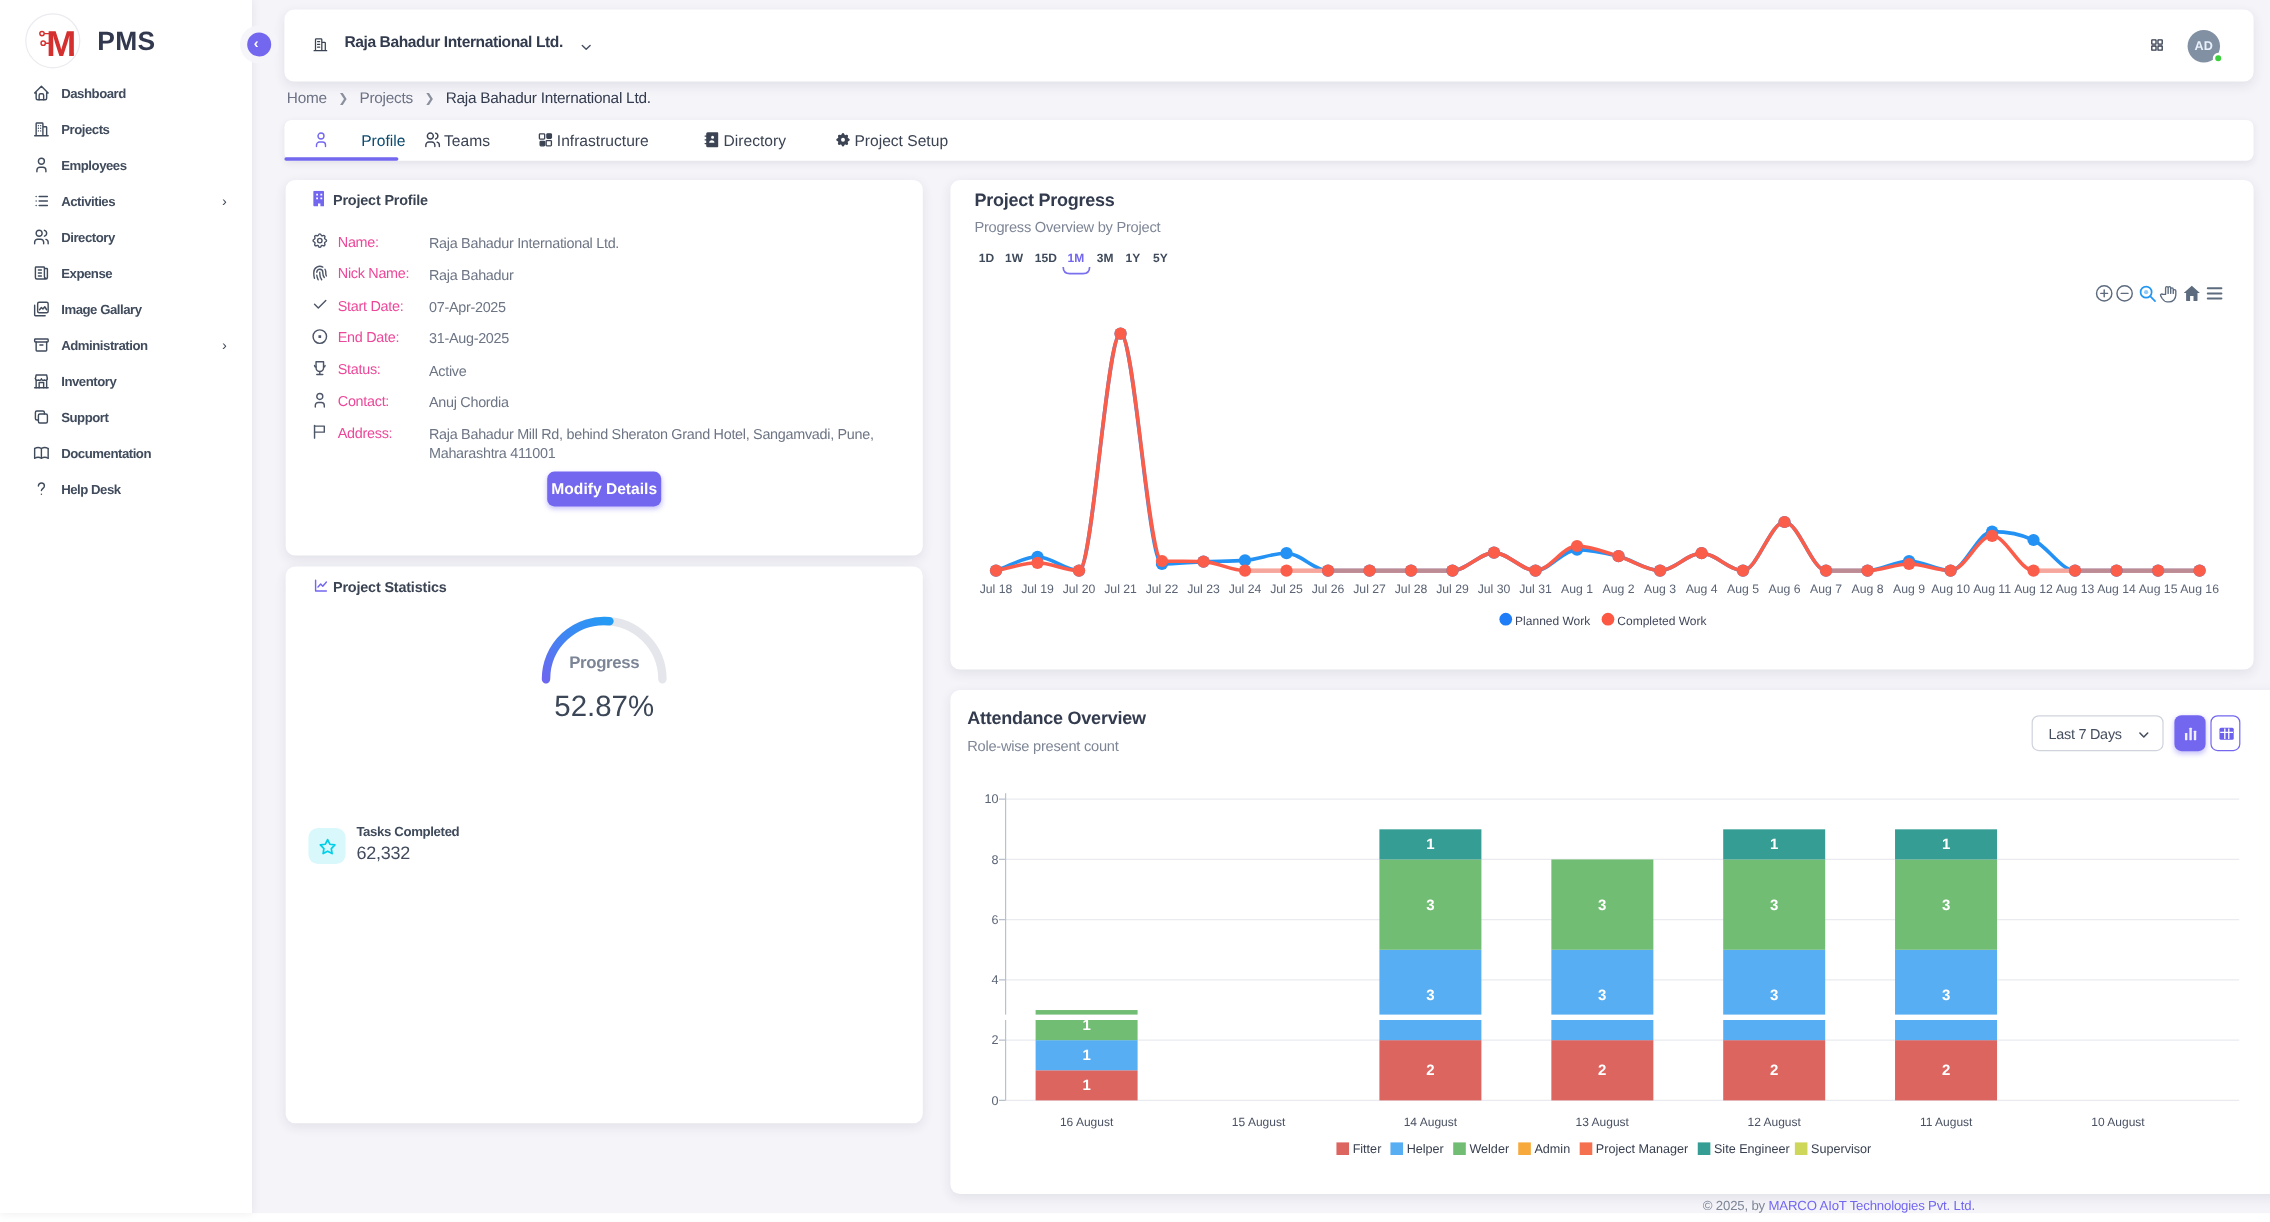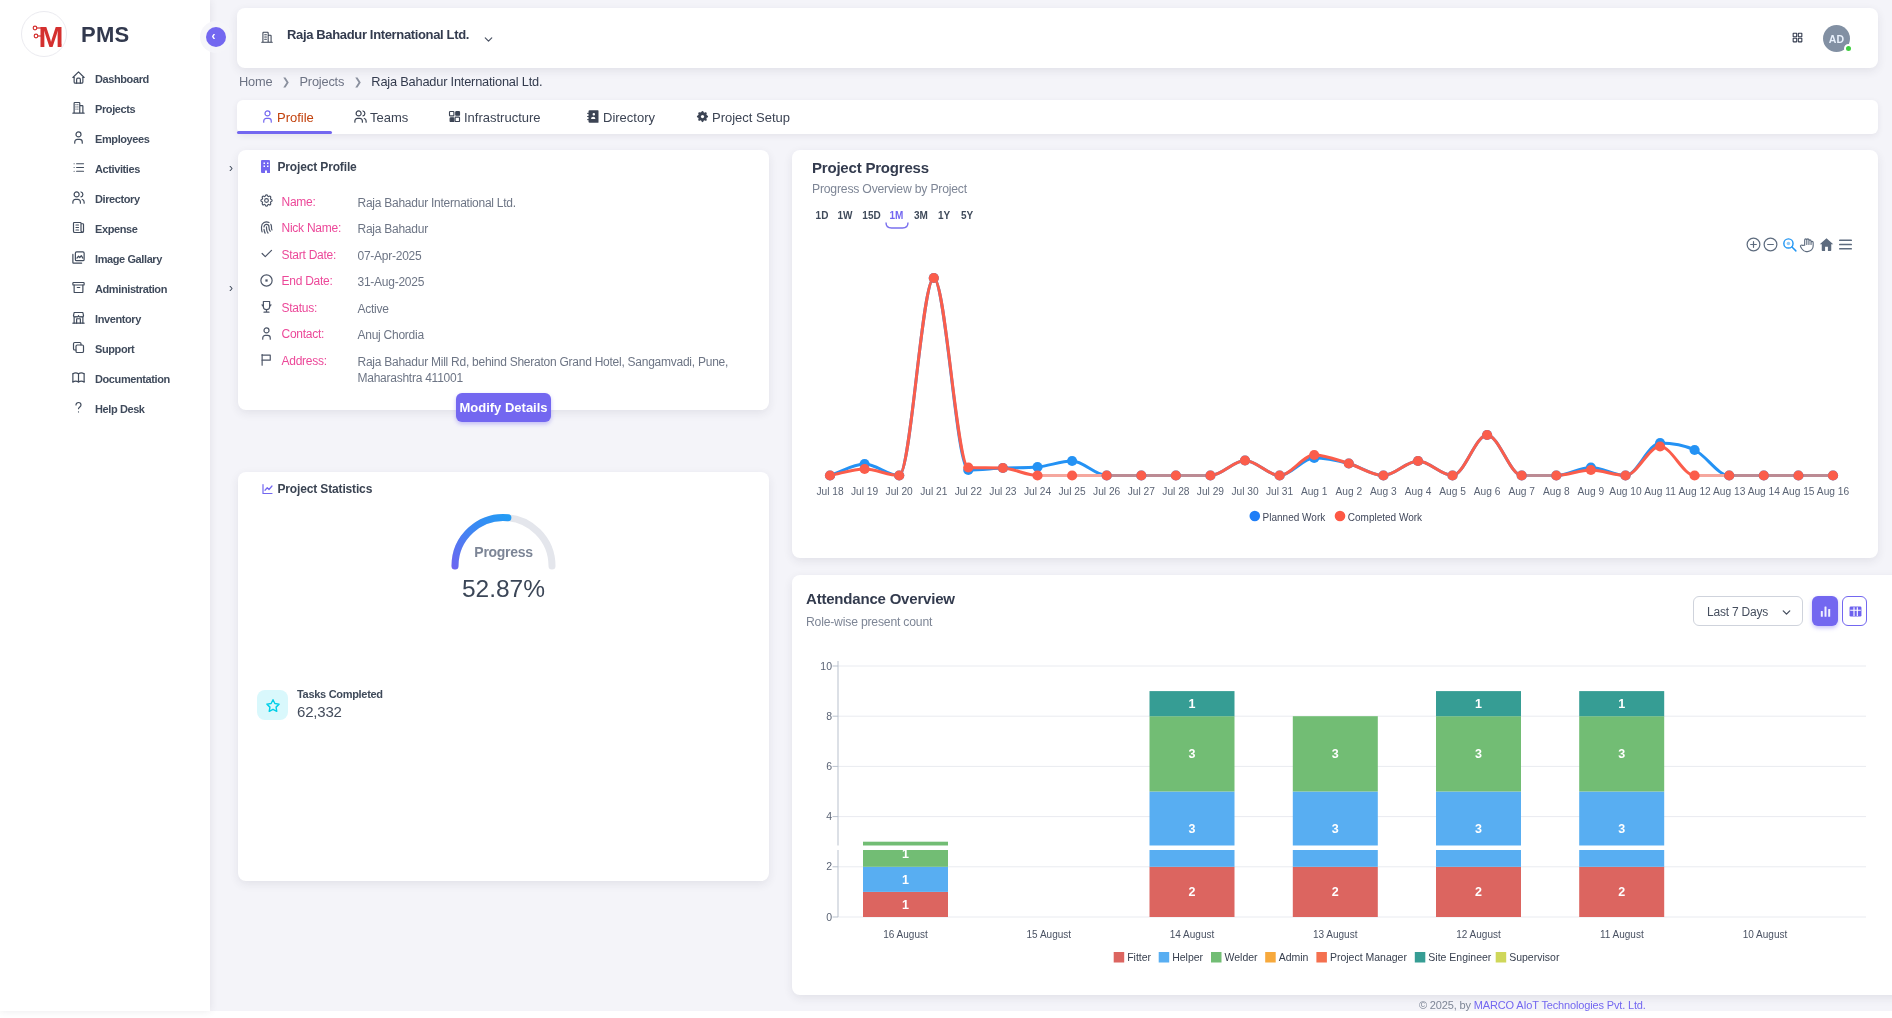--- a/index.html
+++ b/index.html
@@ -5,21 +5,21 @@
 * { margin:0; padding:0; box-sizing:border-box; }
 html,body { width:1892px; height:1018px; background:#fff; font-family:"Liberation Sans", sans-serif; overflow:hidden; }
 #app { position:absolute; left:0; top:0; width:1892px; height:1011px; background:#f4f4f9; }
 .card { position:absolute; background:#fff; border-radius:8px; box-shadow:0 3px 10px rgba(47,43,61,.09); }
 
 
 #sidebar { position:absolute; left:0; top:0; width:210px; height:1011px; background:#fff; box-shadow:0 0 8px rgba(47,43,61,.1); z-index:5; }
 #logo { position:absolute; left:21px; top:11px; width:180px; height:48px; }
 #logo .circ { position:absolute; left:0; top:0; width:46px; height:46px; border-radius:50%; background:#fff; border:1px solid #ebebf0; }
 #logo .pms { position:absolute; left:60px; top:10.5px; font-size:22px; font-weight:bold; letter-spacing:.3px; color:#32394e;text-align:center; }
-.mi { position:absolute; left:0; width:210px; height:30px; color:#404b5c;margin-left:44px; }
+.mi { position:absolute; left:0; width:210px; height:30px; color:#404b5c; }
 .mi svg { position:absolute; left:27px; top:6px; }
 .mi .t { position:absolute; left:51px; top:8.5px; font-size:11px; font-weight:600; letter-spacing:-0.4px; color:#404b5c; }
 .mi .arr { position:absolute; right:21px; top:7px; font-size:12px; color:#404b5c; }
 #collapse { position:absolute; left:206px; top:27px; width:20px; height:20px; border-radius:50%; background:#7367f0; z-index:9; box-shadow:0 0 0 6px rgba(244,244,249,.85); }
 #collapse span { position:absolute; left:5.5px; top:2px; color:#fff; font-size:12px; font-weight:bold; }
 
 
 #topbar { left:237px; top:8px; width:1641px; height:60px; }
 #topbar .bi { position:absolute; left:23px; top:20.5px; color:#3a4354; }
 #topbar .name { position:absolute; left:50px; top:18.5px; font-size:13px; font-weight:600; letter-spacing:-0.35px; color:#333b4e; }
@@ -33,35 +33,35 @@
 #crumbs { position:absolute; left:239px; top:74px; height:16px; font-size:12.8px; letter-spacing:-0.2px; color:#6d7384; }
 #crumbs span { float:left; }
 #crumbs .sep { margin:1.5px 9.5px 0 9.5px; font-size:10px; color:#8a909e; }
 #crumbs .cur { color:#333b4e; }
 
 
 #tabs { left:237px; top:100px; width:1641px; height:34px; border-radius:6px; box-shadow:0 2px 6px rgba(47,43,61,.08); }
 .tab { position:absolute; top:0; height:34px; }
 .tab svg { position:absolute; left:0; top:9px; }
 .tab .t { position:absolute; left:17px; top:10px; font-size:13px; font-weight:500; letter-spacing:0; color:#3c4454; white-space:nowrap; }
-.tab.active .t { color:#c2410c; }
+.tab.active .t { color:#0c4a6e;margin-left:24px; }
 #tab-underline { position:absolute; left:0; top:31px; width:95px; height:3px; background:#7367f0; border-radius:2px; }
 
 
-#pcard { left:238px; top:150px; width:531px; height:260px; }
+#pcard { left:238px; top:150px; width:531px; height:313px; }
 .cardhead { position:absolute; left:23px; top:9px; }
 .cardhead .t { position:absolute; left:16.5px; top:0.5px; font-size:12px; font-weight:700; letter-spacing:-0.15px; color:#3b4453; white-space:nowrap; }
 .prow { position:absolute; left:21px; }
 .prow svg { position:absolute; left:0; top:0; color:#4d5668; }
 .prow .lb { position:absolute; left:22.5px; top:1.5px; font-size:12px; letter-spacing:-0.25px; color:#ec4899; white-space:nowrap; }
 .prow .vl { position:absolute; left:98.5px; top:1.5px; width:400px; font-size:12px; letter-spacing:-0.25px; color:#6d7585; line-height:16.2px; }
 #modify { position:absolute; left:218px; top:243px; width:95px; height:29px; background:#7367f0; border-radius:6px; color:#fff; font-size:13px; font-weight:600; text-align:center; line-height:29px; box-shadow:0 2px 4px rgba(115,103,240,.4); }
 
 
-#scard { left:238px; top:472px; width:531px; height:409px; }
+#scard { left:238px; top:472px; width:531px; height:464px; }
 .srow { position:absolute; left:19px; width:400px; height:38px; }
 .srow .ibox { position:absolute; left:0; top:0; width:31px; height:30px; border-radius:8px; }
 .srow .ibox svg { position:absolute; left:7px; top:6.5px; }
 .srow .lb { position:absolute; left:40px; top:-2px; font-size:11px; font-weight:700; letter-spacing:-0.3px; color:#3f4a5a; white-space:nowrap; }
 .srow .num { position:absolute; left:40px; top:12.5px; font-size:15px; letter-spacing:-0.2px; color:#434c5c; }
 
 
 #gcard { left:792px; top:150px; width:1086px; height:408px; }
 #gcard .title, #acard .title { position:absolute; font-size:15px; font-weight:700; letter-spacing:-0.2px; color:#333b4e; }
 #gcard .sub, #acard .sub { position:absolute; font-size:12.2px; letter-spacing:-0.2px; color:#7e8696; }

